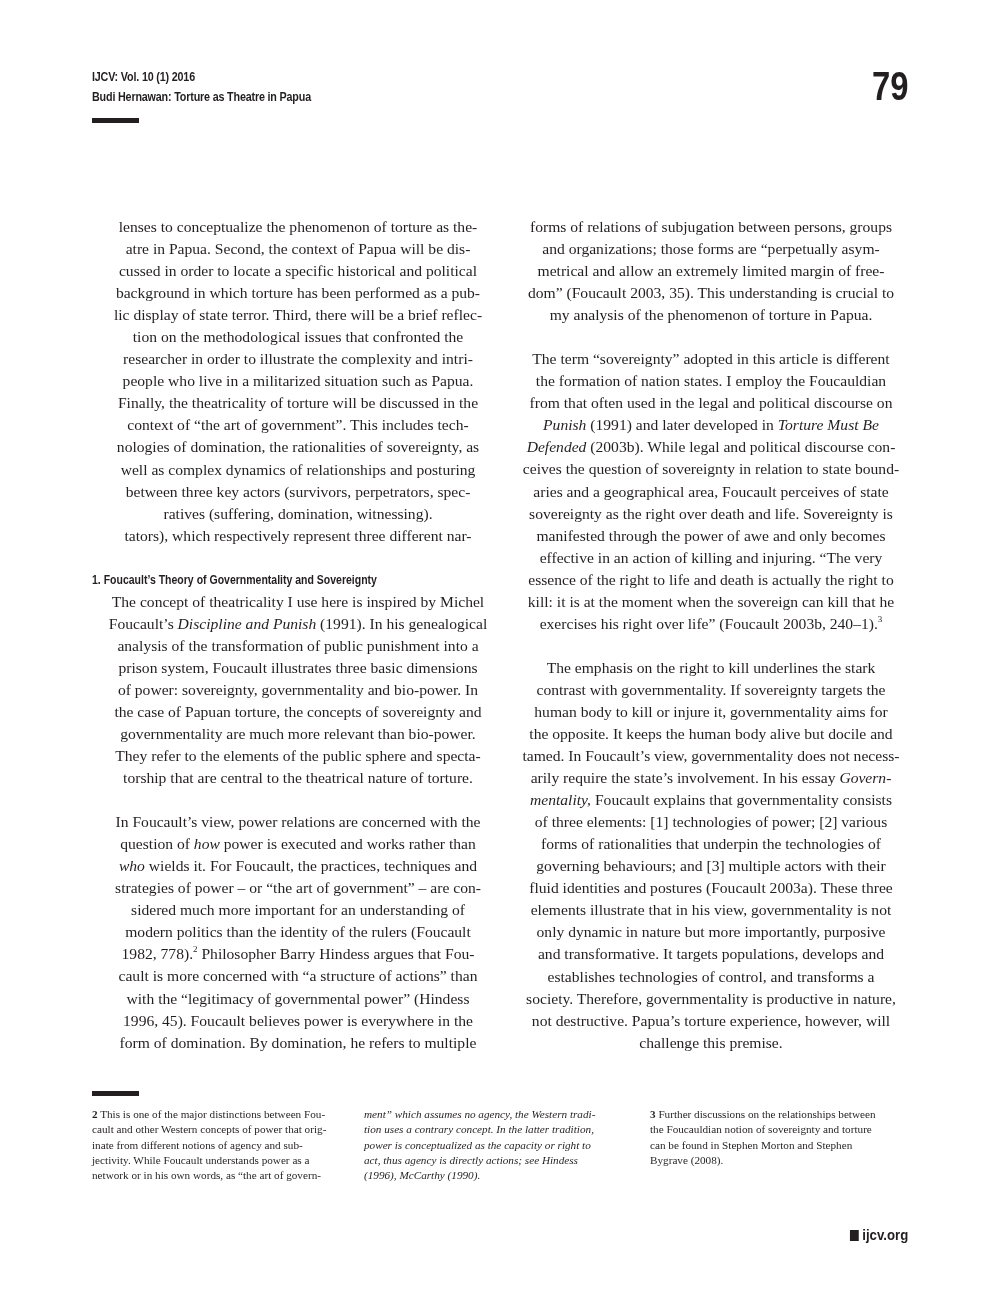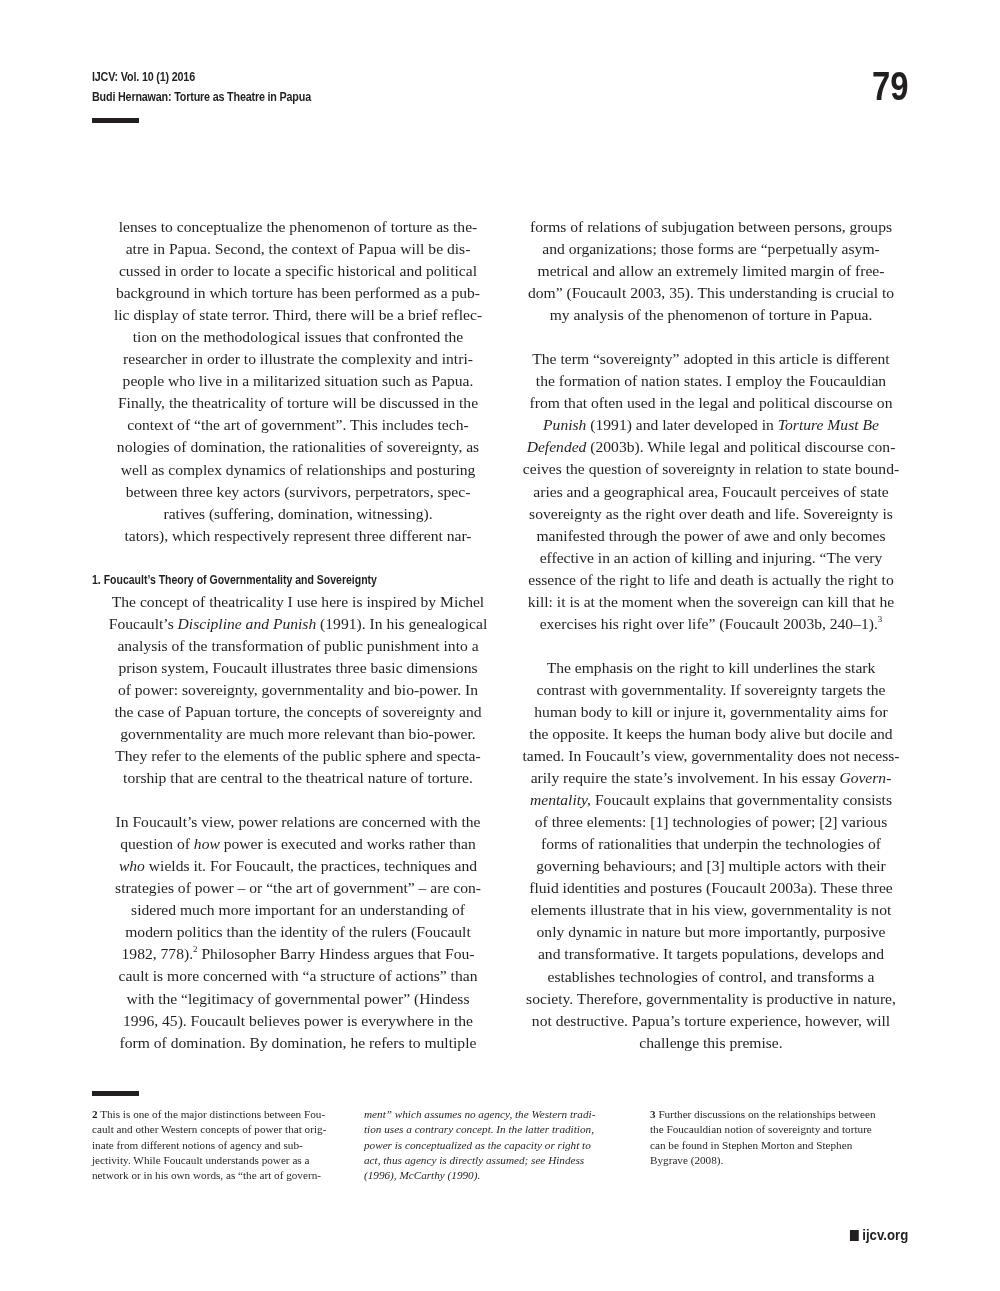--- a/index.html
+++ b/index.html
@@ -97,21 +97,21 @@
     <span class="ln"><b>2</b> This is one of the major distinctions between Fou-</span>
     <span class="ln">cault and other Western concepts of power that orig-</span>
     <span class="ln">inate from different notions of agency and sub-</span>
     <span class="ln">jectivity. While Foucault understands power as a</span>
     <span class="ln">network or in his own words, as “the art of govern-</span>
   </div>
 <div class="fn fn2" id="fn2">
     <span class="ln">ment” which assumes no agency, the Western tradi-</span>
     <span class="ln">tion uses a contrary concept. In the latter tradition,</span>
     <span class="ln">power is conceptualized as the capacity or right to</span>
-    <span class="ln">act, thus agency is directly assumed; see Hindess</span>
+    <span class="ln">act, thus agency is directly actions; see Hindess</span>
     <span class="ln">(1996), McCarthy (1990).</span>
   </div>
 <div class="fn fn3" id="fn3">
     <span class="ln"><b>3</b> Further discussions on the relationships between</span>
     <span class="ln">the Foucauldian notion of sovereignty and torture</span>
     <span class="ln">can be found in Stephen Morton and Stephen</span>
     <span class="ln">Bygrave (2008).</span>
   </div>
 
 <div class="site">

